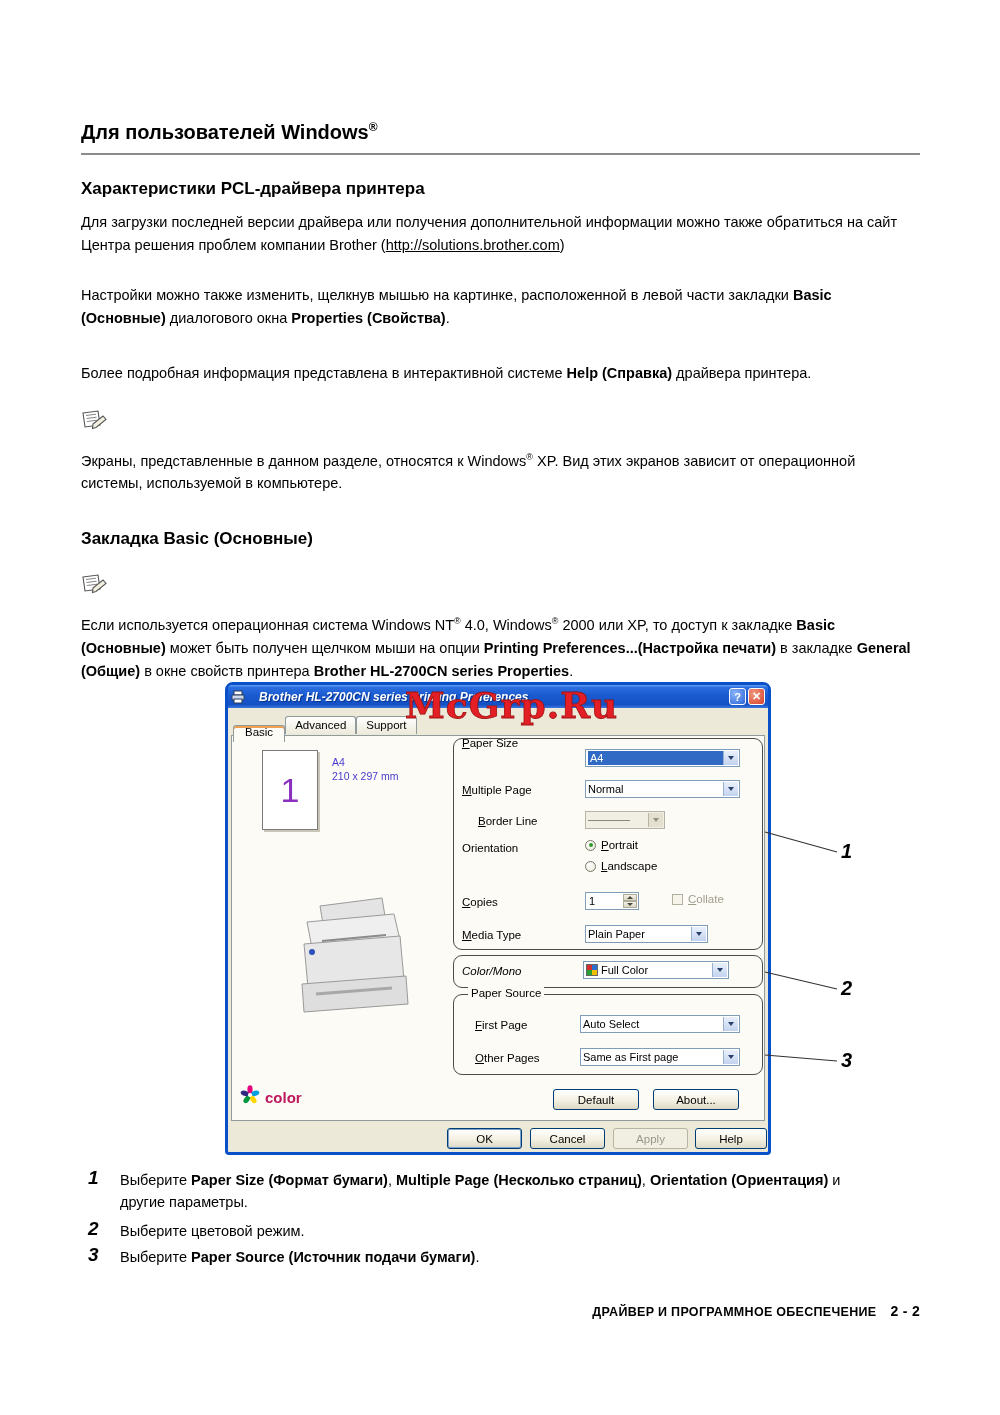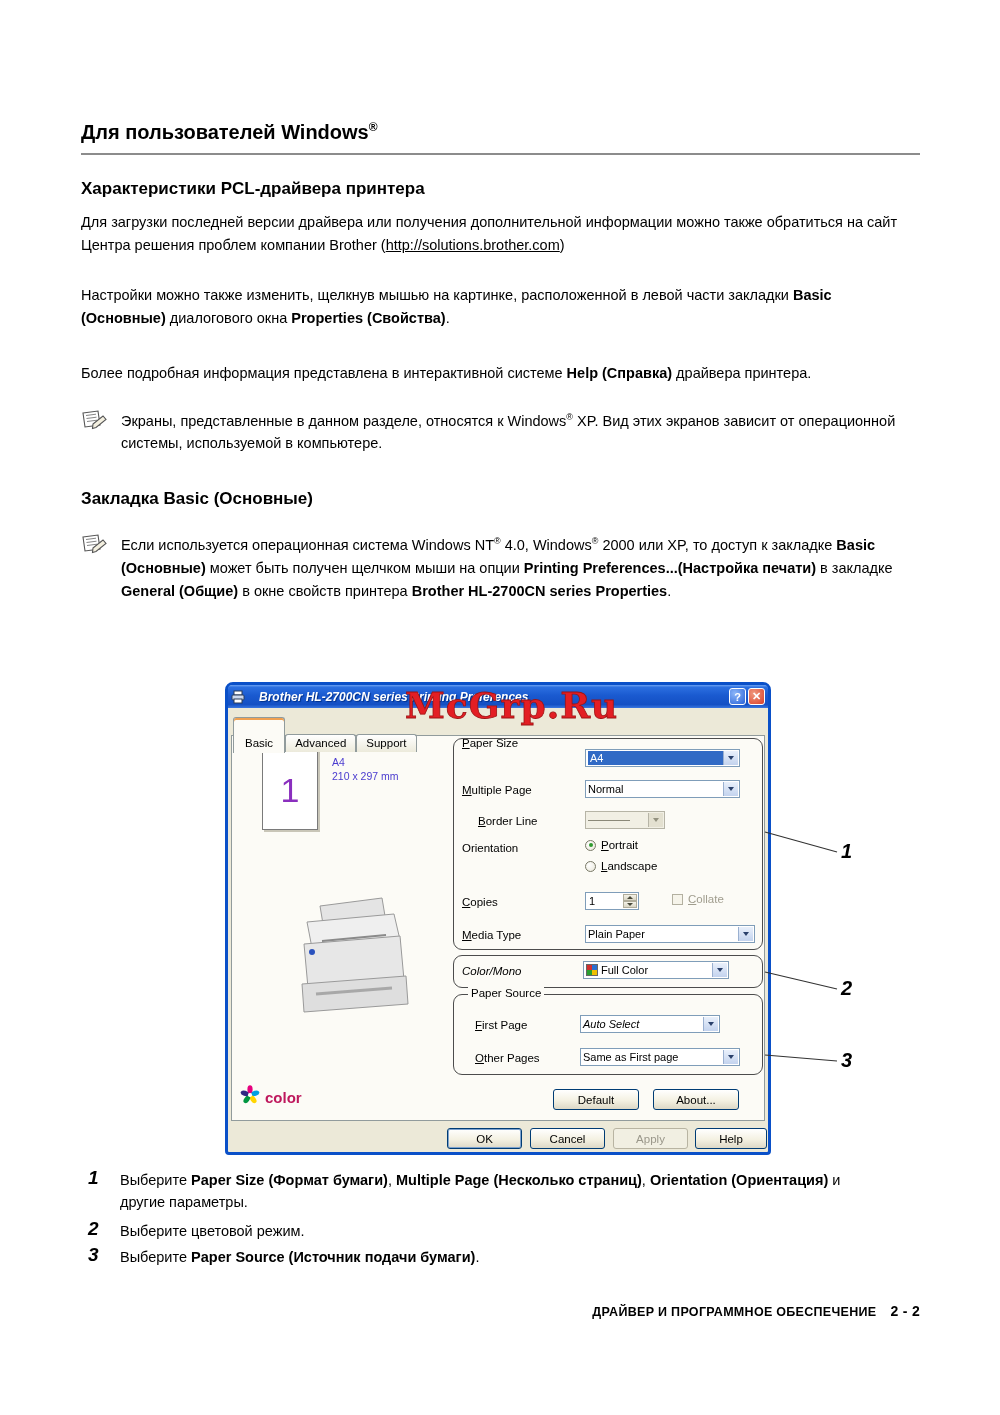--- a/index.html
+++ b/index.html
@@ -14,21 +14,21 @@
   .h2-1 { margin-top: 24px; }
   .h2-2 { margin-top: 34px; }
   p.body { font-size: 14.5px; line-height: 23px; }
   .p1 { margin-top: 12px; }
   .p2 { margin-top: 27px; }
   .p3 { margin-top: 32px; }
   .link { text-decoration: underline; }
   b { font-weight: bold; }
   sup { font-size: 9px; vertical-align: super; }
 
-  .note { display: flex; margin-top: 21px; }
+  .note { display: flex; margin-top: 21px; flex-direction: column; }
   .note2 { }
   .nicon { flex: 0 0 40px; padding-top: 3px; }
   .ntext { flex: 1; font-size: 14.5px; line-height: 23px; }
 
   
   .fig { position: absolute; left: 225px; top: 682px; width: 700px; height: 480px; }
   .xp-window { position: absolute; left: 0; top: 0; width: 546px; height: 473px;
                border: 3px solid #0a50c8; border-radius: 8px 8px 4px 4px; background: #ece9d8; }
   .titlebar { height: 23px; display: flex; align-items: center; padding: 0 3px;
               border-radius: 4px 4px 0 0;
@@ -39,21 +39,21 @@
   .winbtn { width: 17px; height: 17px; margin-left: 2px; border: 1px solid #fff; border-radius: 3px;
             display: flex; align-items: center; justify-content: center;
             color: #fff; font-size: 11px; font-weight: bold; text-shadow: none; }
   .winbtn.help  { background: radial-gradient(circle at 32% 30%, #8cb6f8, #2a63d8); }
   .winbtn.close { background: radial-gradient(circle at 32% 30%, #f0997e, #d9402a); }
 
   .tabs { position: absolute; left: 5px; top: 31px; display: flex; align-items: flex-end; z-index: 3; }
   .tab { font-size: 11.5px; border: 1px solid #919b9c; border-bottom: none;
          border-radius: 3px 3px 0 0; padding: 2px 9px 3px;
          background: linear-gradient(180deg, #ffffff, #eceadb); }
-  .tab.active { padding: 19px 11px 4px; background: #fcfbf6; box-shadow: inset 0 2px 0 #f0a050; position: relative; top: 1px; }
+  .tab.active { padding: 0 11px 4px; background: #fcfbf6; box-shadow: inset 0 2px 0 #f0a050; position: relative; top: 8px; }
   .tabpage { position: absolute; left: 3px; top: 50px; width: 534px; height: 386px;
              background: #fcfbf6; border: 1px solid #919b9c; z-index: 1; }
 
   .abs { position: absolute; z-index: 2; }
   .flabel { position: absolute; z-index: 2; font-size: 11.5px; white-space: nowrap; }
   .anno { position: absolute; z-index: 2; border: 1px solid #4c4c4c; border-radius: 9px; }
 
   .ppage { position: absolute; z-index: 2; background: #fff; border: 1px solid #7a7a7a;
            box-shadow: 2px 2px 0 #c9c6b8; display: flex; align-items: center; justify-content: center; }
   .pnum { font-size: 34px; color: #8a2fbe; }
@@ -248,21 +248,21 @@
             <i class="up"></i>
             <i class="down"></i>
           </span>
       </div>
       <label class="check" style="left:444px; top:208px;">
         <span class="cbox"></span>
         <span class="dim"><u>C</u>ollate</span>
       </label>
 
       <span class="flabel" style="left:234px; top:244px;"><u>M</u>edia Type</span>
-      <div class="combo" style="left:357px; top:240px; width:170px;">
+      <div class="combo" style="left:357px; top:240px; width:123px;">
         <span class="cval">Plain Paper</span>
         <span class="carrow">
             <i class="tri"></i>
           </span>
       </div>
 
       <span class="flabel" style="left:234px; top:280px;font-style:italic;">Color/Mono</span>
       <div class="combo" style="left:355px; top:276px; width:146px;">
         <span class="cicon">
           <svg width="12" height="12" viewBox="0 0 12 12">
@@ -274,21 +274,21 @@
           </svg>
         </span>
         <span class="cval">Full Color</span>
         <span class="carrow">
             <i class="tri"></i>
           </span>
       </div>
 
       <span class="gcap" style="left:240px; top:302px;">Paper Source</span>
       <span class="flabel" style="left:247px; top:334px;"><u>F</u>irst Page</span>
-      <div class="combo" style="left:352px; top:330px; width:140px;font-style:italic;">
+      <div class="combo" style="left:352px; top:330px; width:160px;">
         <span class="cval">Auto Select</span>
         <span class="carrow">
             <i class="tri"></i>
           </span>
       </div>
       <span class="flabel" style="left:247px; top:367px;"><u>O</u>ther Pages</span>
       <div class="combo" style="left:352px; top:363px; width:160px;">
         <span class="cval">Same as First page</span>
         <span class="carrow">
             <i class="tri"></i>

